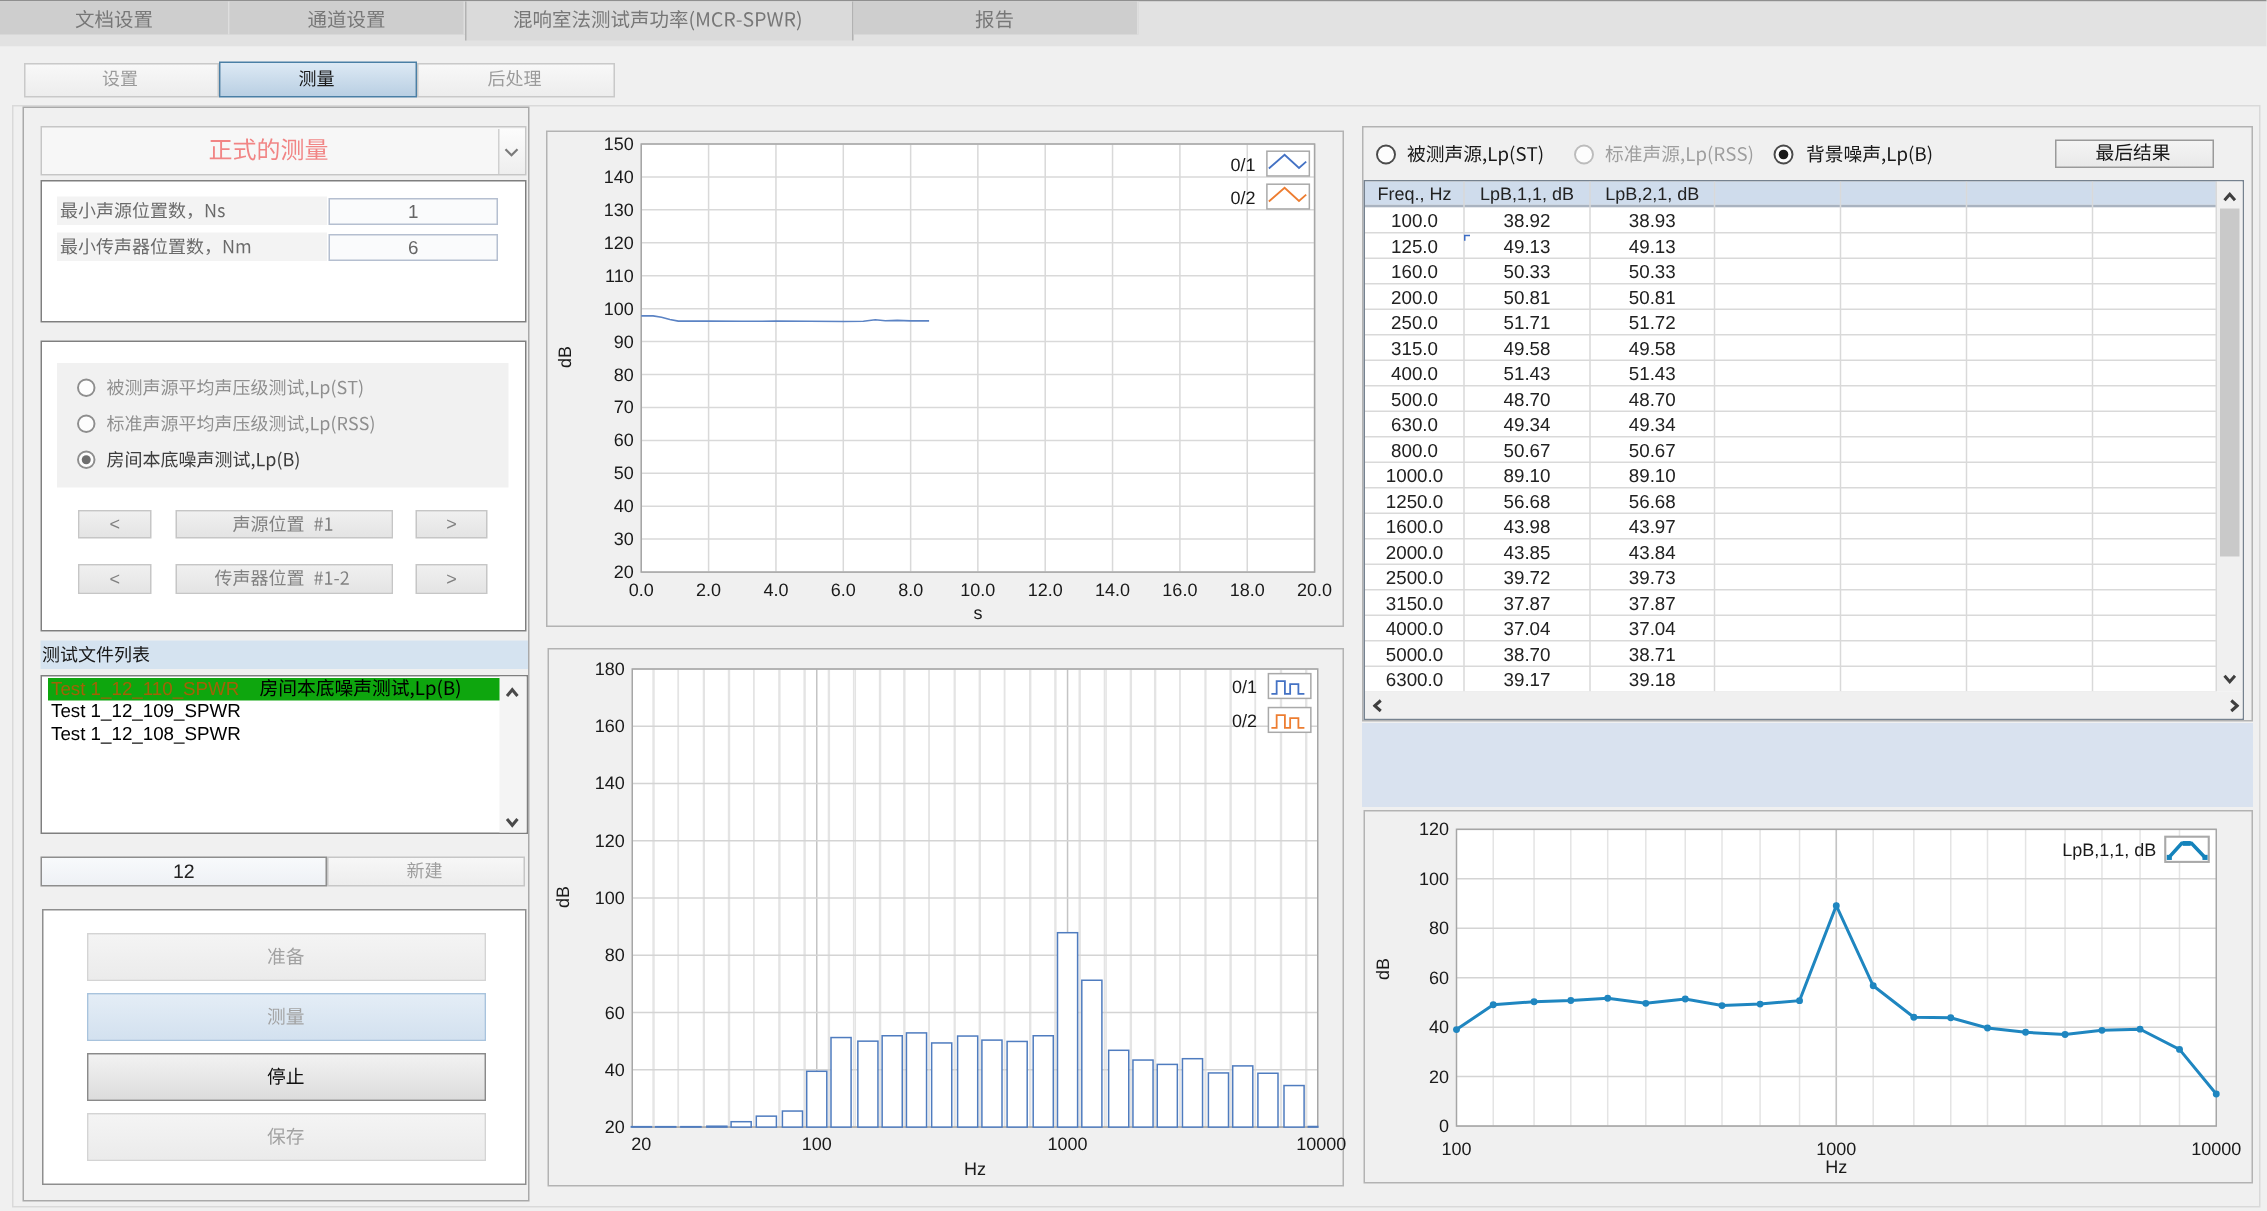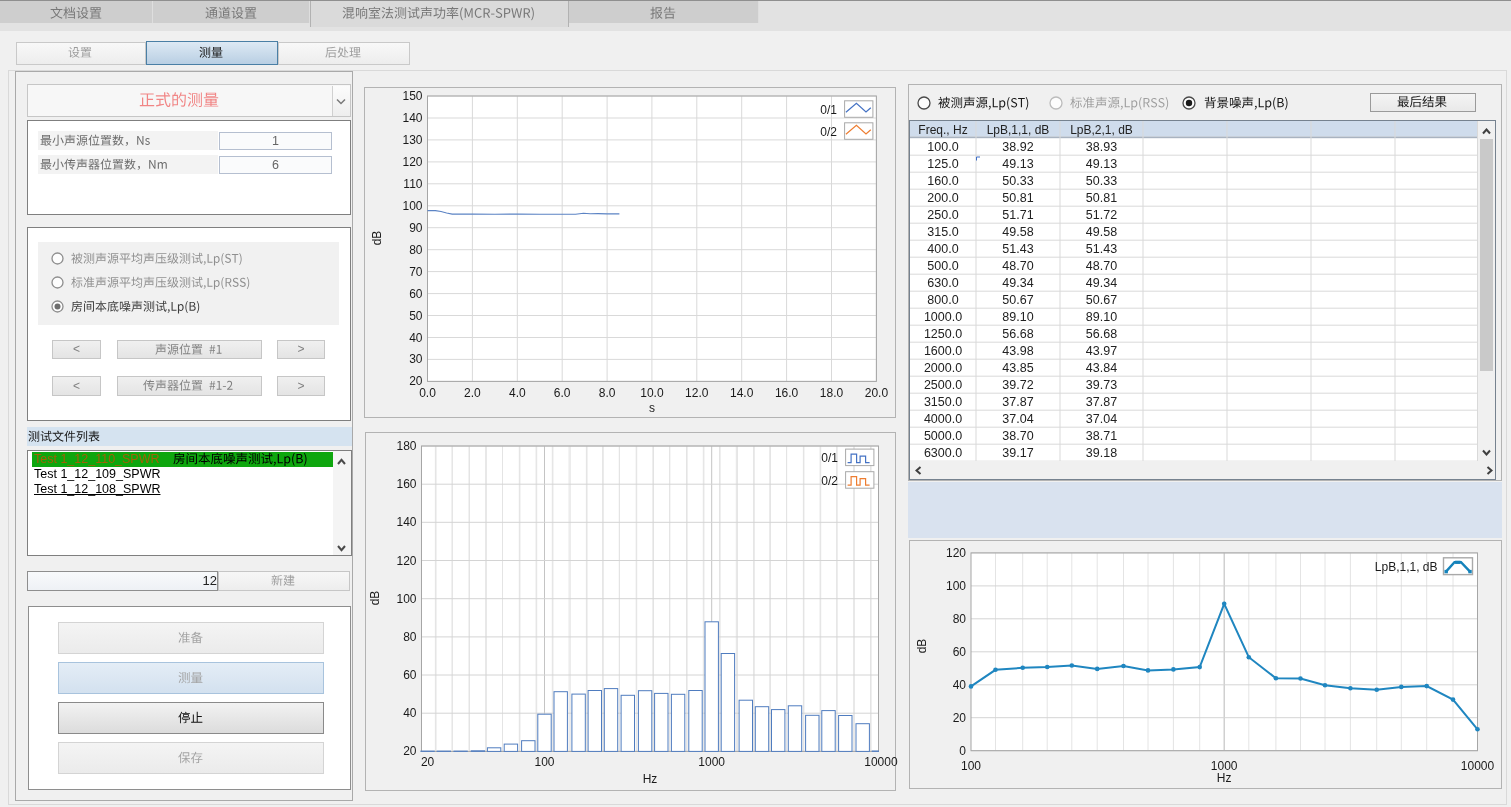--- a/index.html
+++ b/index.html
@@ -344,29 +344,29 @@
       <use href="#c8bd5" x="7000"></use>
       <use href="#c2c" x="8000"></use>
       <use href="#c4c" x="8278"></use>
       <use href="#c70" x="8821"></use>
       <use href="#c28" x="9441"></use>
       <use href="#c42" x="9779"></use>
       <use href="#c29" x="10436"></use>
     </g>
   </svg>
 <div style="position:absolute;left:34px;top:467px;width:200px;height:15px;font:12.5px 'Liberation Sans';color:#000;line-height:15px;">Test 1_12_109_SPWR</div>
-<div style="position:absolute;left:34px;top:482px;width:200px;height:15px;font:12.5px 'Liberation Sans';color:#000;line-height:15px;text-decoration:underline;">Test 1_12_108_SPWR</div>
+<div style="position:absolute;left:34px;top:482px;width:200px;height:15px;font:12.5px 'Liberation Sans';color:#000;line-height:15px;">Test 1_12_108_SPWR</div>
 <div style="position:absolute;left:333px;top:451px;width:18px;height:104px;background:#f4f4f4;"></div>
 <svg style="position:absolute;left:337px;top:457.5px" width="9" height="8">
     <path d="M1 6 L4.5 1.8 L8 6" stroke="#4a4a4a" stroke-width="2" fill="none"></path>
   </svg>
 <svg style="position:absolute;left:337px;top:543.5px" width="9" height="8">
     <path d="M1 2 L4.5 6.2 L8 2" stroke="#4a4a4a" stroke-width="2" fill="none"></path>
   </svg>
-<div style="position:absolute;left:27px;top:571px;width:191px;height:20px;background:linear-gradient(#f8fafc,#eef1f5);border:1px solid #8e8e8e;box-sizing:border-box;font:13px 'Liberation Sans';color:#222;text-align:right;line-height:18px;">12</div>
+<div style="position:absolute;left:27px;top:571px;width:191px;height:20px;background:linear-gradient(#f8fafc,#eef1f5);border:1px solid #8e8e8e;box-sizing:border-box;font:13px 'Liberation Sans';color:#222;text-align:center;line-height:18px;">12</div>
 <div style="position:absolute;left:218px;top:571px;width:132px;height:20px;background:linear-gradient(#f7f7f7,#ededed);border:1px solid #c6c6c6;box-sizing:border-box;"></div>
 <svg style="position:absolute;left:271.0px;top:573.2px;" width="26.0" height="15.6">
     <g fill="#9e9e9e" transform="translate(0,11.76) scale(0.012000,-0.012000)">
       <use href="#c65b0" x="0"></use>
       <use href="#c5efa" x="1000"></use>
     </g>
   </svg>
 <div style="position:absolute;left:28px;top:606px;width:323px;height:184px;background:#ffffff;border:1px solid #8e8e8e;box-sizing:border-box;"></div>
 <div style="position:absolute;left:58px;top:622px;width:266px;height:32px;background:linear-gradient(#f4f4f4,#ebebeb);border:1px solid #d4d4d4;box-sizing:border-box;"></div>
 <svg style="position:absolute;left:177.5px;top:629.9px;" width="27.0" height="16.2">

